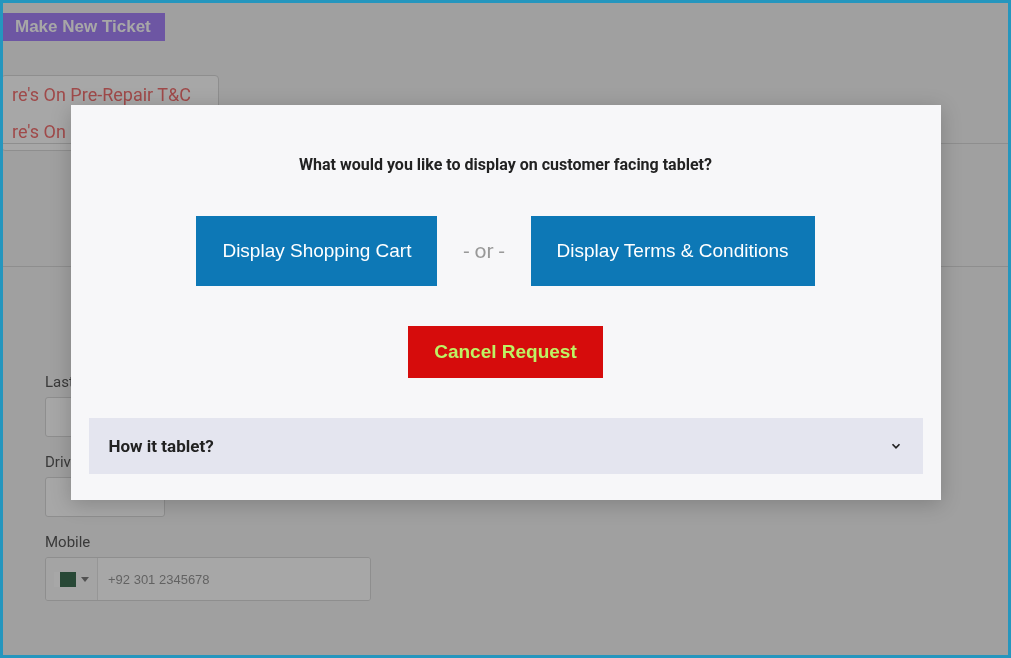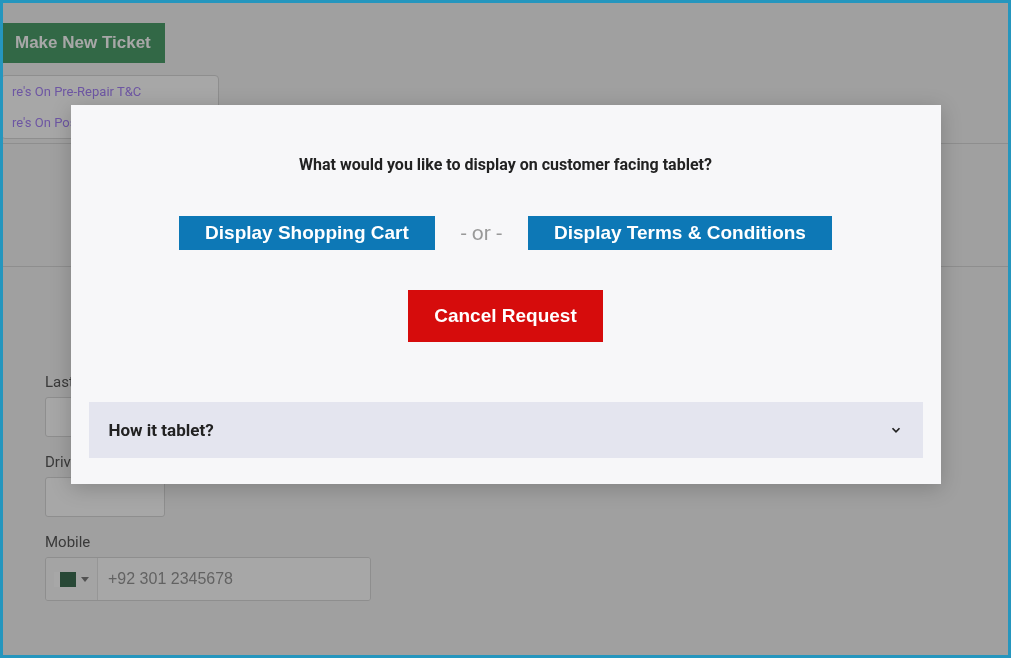--- a/index.html
+++ b/index.html
@@ -11,44 +11,44 @@
       overflow: hidden;
       position: relative;
       border: 3px solid #2596be;
     }
     .background {
       position: absolute;
       inset: 0;
       background: #f0f0f0;
     }
     .btn-green {
-      background: #15803d;
+      background: #8b5cf6;
       color: #fff;
       border: none;
-      padding: 10px 14px;
+      padding: 4px 14px;
       font-size: 17px;
       font-weight: 600;
       position: absolute;
-      top: 20px;
+      top: 10px;
       left: -2px;
       cursor: pointer;
     }
     .dropdown-box {
       position: absolute;
       top: 72px;
       left: -2px;
       background: #fff;
       border: 1px solid #ccc;
       border-radius: 4px;
       width: 218px;
     }
     .dropdown-item {
       padding: 8px 10px;
-      font-size: 13px;
-      color: #8b5cf6;
+      font-size: 18px;
+      color: #ef4444;
       cursor: pointer;
     }
     .form-area {
       position: absolute;
       top: 370px;
       left: 42px;
       width: 420px;
     }
     .form-label {
       font-size: 15px;
@@ -93,21 +93,21 @@
       position: absolute;
       left: 0; top: 0;
       width: 25%;
       height: 100%;
       background: #fff;
     }
     .phone-input {
       flex: 1;
       border: none;
       padding: 0 10px;
-      font-size: 16px;
+      font-size: 13px;
       color: #555;
       outline: none;
     }
     .caret-down {
       width: 0; height: 0;
       border-left: 4px solid transparent;
       border-right: 4px solid transparent;
       border-top: 5px solid #555;
     }
     .overlay {
@@ -136,39 +136,39 @@
       display: flex;
       justify-content: center;
       align-items: center;
       gap: 26px;
       margin-bottom: 40px;
     }
     .btn-blue {
       background: #0d78b6;
       color: #fff;
       border: none;
-      padding: 6px 26px;
+      padding: 24px 26px;
       font-size: 19px;
-      font-weight: 700;
+      font-weight: 400;
       cursor: pointer;
     }
     .or-text {
       color: #999;
       font-size: 21px;
     }
     .btn-red {
       background: #d60c0c;
-      color: #ffffff;
+      color: #bef264;
       border: none;
       padding: 15px 26px;
       font-size: 19px;
       font-weight: 700;
       cursor: pointer;
       display: block;
-      margin: 0 auto 60px auto;
+      margin: 0 auto 40px auto;
     }
     .accordion {
       background: #e4e5ef;
       padding: 18px 20px;
       display: flex;
       justify-content: space-between;
       align-items: center;
       cursor: pointer;
     }
     .accordion-title {

